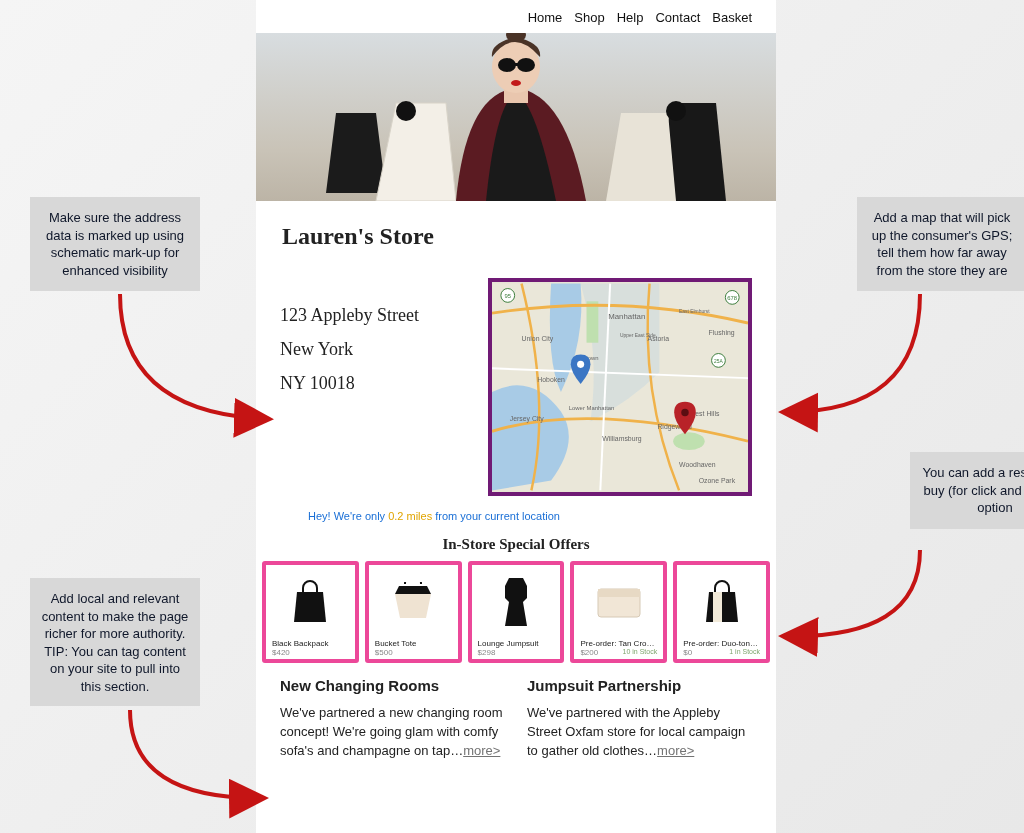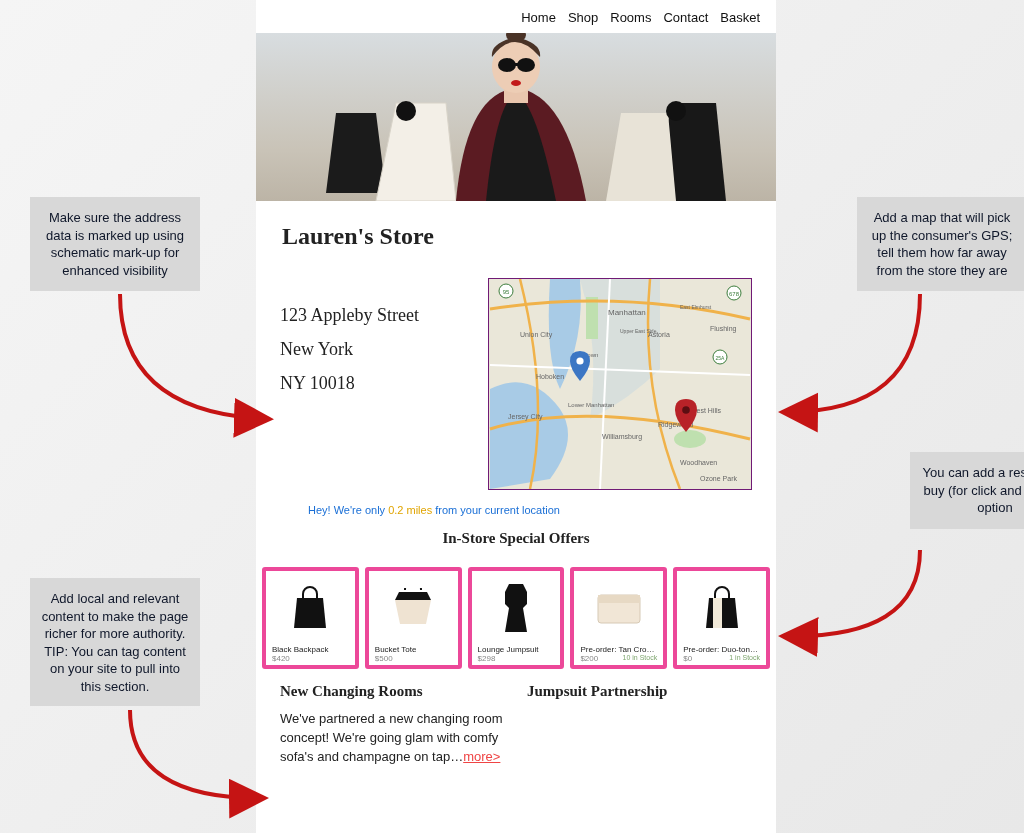--- a/index.html
+++ b/index.html
@@ -1,60 +1,60 @@
 <!DOCTYPE html>
 <html><head>
 <meta charset="utf-8">
 <style>
 html,body{margin:0;padding:0;font-family:Verdana,Geneva,sans-serif;background:#f0f0f0;background:linear-gradient(135deg,#f5f5f5 0%,#e8e8e8 100%);color:#222;}
 .stage{position:relative;width:1024px;height:833px;margin:0 auto;overflow:hidden;}
 .mock{position:absolute;left:256px;top:0;width:520px;height:833px;background:#fff;}
-.nav{display:flex;justify-content:flex-end;gap:12px;padding:10px 16px 8px 16px;font-size:13px;}
+.nav{display:flex;justify-content:flex-end;gap:12px;padding:10px 24px 8px 16px;font-size:13px;}
 .nav a{color:#111;text-decoration:none;cursor:pointer;}
 .hero{height:168px;position:relative;overflow:hidden;background:linear-gradient(180deg,#d8dde0 0%,#c9c3b7 70%,#bcb4a6 100%);}
 .hero svg{position:absolute;inset:0;width:100%;height:100%;}
 .body{padding:14px 24px 0 24px;}
 .title{font-family:Georgia,serif;font-weight:bold;font-size:24px;margin:8px 0 28px 2px;}
 .addrmap{display:flex;gap:18px;}
 .addr{flex:0 0 190px;font-family:Georgia,serif;font-size:18px;line-height:1.9;margin-top:20px;}
-.map{flex:1;height:210px;border:1px solid #701a75;position:relative;background:#e8e4d6;}
+.map{flex:1;height:210px;border:4px solid #701a75;position:relative;background:#e8e4d6;}
 .map svg{width:100%;height:100%;display:block;}
 .distance{font-size:11px;margin-top:14px;color:#1a6fd6;padding-left:28px;}
 .distance .num{color:#e0a400;}
-.offers-hd{text-align:center;font-family:Georgia,serif;font-weight:bold;font-size:15px;margin:14px 0 20px;}
+.offers-hd{text-align:center;font-family:Georgia,serif;font-weight:bold;font-size:15px;margin:14px 0 8px;}
 .offers{display:flex;gap:6px;padding:0 6px;}
 .card{flex:1;border:4px solid #ec4899;border-radius:3px;padding:6px 6px 4px 6px;min-width:0;}
 .thumb{height:62px;display:flex;align-items:center;justify-content:center;}
 .thumb svg{max-height:56px;}
 .pn{font-size:8px;margin-top:6px;white-space:nowrap;overflow:hidden;text-overflow:ellipsis;}
 .pp{font-size:8px;color:#888;}
 .ps{font-size:7px;color:#7fa66f;text-align:right;margin-top:-9px;}
 .news{padding:10px 24px 0 24px;}
 .news-hd{font-family:Georgia,serif;font-weight:bold;font-size:17px;margin:4px 0 6px;}
 .cols{display:flex;gap:22px;}
 .cols>div{flex:1;}
-.story-t{font-family:Liberation Serif, serif;font-weight:bold;font-size:15px;margin:4px 0 10px;}
+.story-t{font-family:Liberation Sans, sans-serif;font-weight:bold;font-size:15px;margin:4px 0 10px;}
 .story-b{font-size:13px;line-height:1.45;}
-.story-b .more{color:#ef4444;text-decoration:underline;cursor:pointer;}
+.story-b .more{color:#737373;text-decoration:underline;cursor:pointer;}
 
 .ann{position:absolute;background:#d8d8d8;padding:12px 10px;font-size:13px;line-height:1.35;text-align:center;color:#0f172a;width:170px;box-sizing:border-box;}
 .arrow{position:absolute;pointer-events:none;}
 .arrow svg{overflow:visible;}
 </style>
 </head>
 <body>
 
 <div class="stage">
 
   <div class="mock">
 
     <div class="nav">
       <a>Home</a>
       <a>Shop</a>
-      <a>Rooms</a>
+      <a>Help</a>
       <a>Contact</a>
       <a>Basket</a>
     </div>
 
     <div class="hero">
       <svg viewBox="0 0 520 168" preserveAspectRatio="xMidYMid slice">
 
         <polygon points="70,160 130,160 120,80 80,80" fill="#1b1b1b"></polygon>
         <polygon points="120,168 200,168 190,70 140,70" fill="#f3efe7" stroke="#d8d3c8"></polygon>
 
@@ -209,20 +209,21 @@
     </div>
 
     <div class="news">
       <div class="cols">
         <div>
           <div class="story-t">New Changing Rooms</div>
           <div class="story-b"><span>We've partnered a new changing room concept! We're going glam with comfy sofa's and champagne on tap…</span><span class="more">more&gt;</span></div>
         </div>
         <div>
           <div class="story-t">Jumpsuit Partnership</div>
+          <div class="story-b"><span>We've partnered with the Appleby Street Oxfam store for local campaign to gather old clothes…</span><span class="more">more&gt;</span></div>
         </div>
       </div>
     </div>
   </div>
 
   <div class="ann" style="left:30px;top:197px;">Make sure the address data is marked up using schematic mark-up for enhanced visibility</div>
   <div class="ann" style="left:857px;top:197px;">Add a map that will pick up the consumer's GPS; tell them how far away from the store they are</div>
   <div class="ann" style="left:866px;top:452px;margin-left:44px;">You can add a reserve or buy (for click and collect) option</div>
   <div class="ann" style="left:30px;top:578px;height:128px;">Add local and relevant content to make the page richer for more authority. TIP: You can tag content on your site to pull into this section.</div>
 

